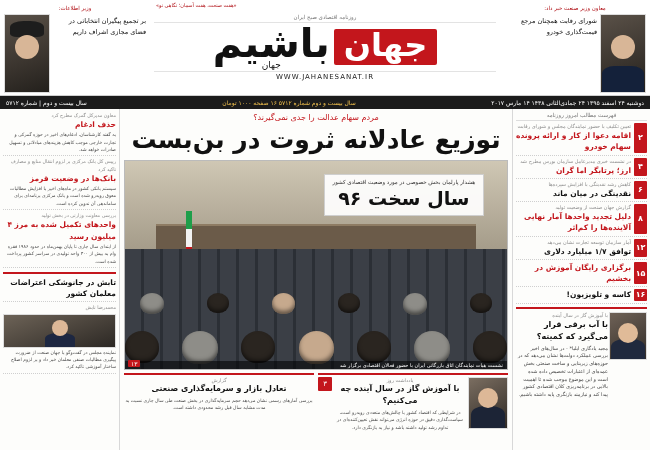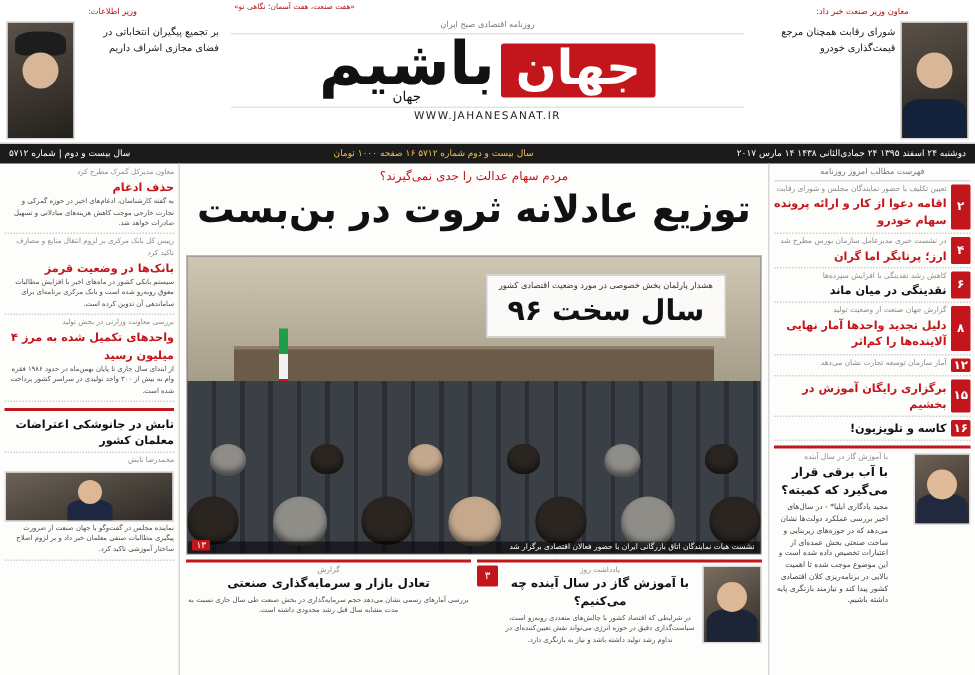--- a/index.html
+++ b/index.html
@@ -151,21 +151,21 @@
   }
   .idx-body { flex: 1; text-align: right; }
   .idx-kicker { font-size: 5px; color: #8c8c8c; line-height: 1.4; }
   .idx-title { font-size: 7.5px; color: #111; font-weight: bold; line-height: 1.5; }
   .idx-title.red { color: #c3161c; }
 
   .right-promo {
     margin-top: 3px;
     border-top: 2px solid #c3161c;
     padding-top: 3px;
-    display: flex; gap: 17px;
+    display: flex; gap: 1px;
   }
   .right-promo .ph {
     width: 38px; height: 48px;
     background: linear-gradient(150deg,#6f6257,#322c26);
     position: relative; overflow:hidden; border:1px solid #ddd;
   }
   .right-promo .ph::after{
     content:""; position:absolute; left:50%; top:22%; width:20px;height:20px;
     margin-left:-10px;border-radius:50%;background:#e0bb98;
   }
@@ -187,21 +187,21 @@
     font-size: 8px; color: #c3161c; text-align: center; padding: 1px 0 2px;
   }
   .main-title {
     font-size: 25px; font-weight: bold; color: #111; text-align: center;
     line-height: 1.25; letter-spacing: -0.5px;
     padding-bottom: 3px;
   }
   .lead-photo {
     position: relative;
     flex: 1;
-    margin-top: 12px;
+    margin-top: 2px;
     border: 1px solid #bbb;
     overflow: hidden;
     background: #2e3540;
   }
   .photo-sky {
     position:absolute; inset:0;
     background: linear-gradient(180deg,#d9d4c8 0%, #bfb9aa 28%, #8d8578 42%, #4a4a4c 60%, #23242a 100%);
   }
   .hall-wall {
     position:absolute; top:0; left:0; right:0; height:44%;
@@ -387,20 +387,21 @@
         <div class="idx-body">
           <div class="idx-kicker">گزارش جهان صنعت از وضعیت تولید</div>
           <div class="idx-title red">دلیل تجدید واحدها آمار نهایی آلاینده‌ها را کم‌اثر</div>
         </div>
       </div>
 
       <div class="idx-item">
         <div class="idx-num">۱۲</div>
         <div class="idx-body">
           <div class="idx-kicker">آمار سازمان توسعه تجارت نشان می‌دهد</div>
+          <div class="idx-title">توافق ۱/۷ میلیارد دلاری</div>
         </div>
       </div>
 
       <div class="idx-item">
         <div class="idx-num">۱۵</div>
         <div class="idx-body">
           <div class="idx-title red">برگزاری رایگان آموزش در بخشیم</div>
         </div>
       </div>
 

